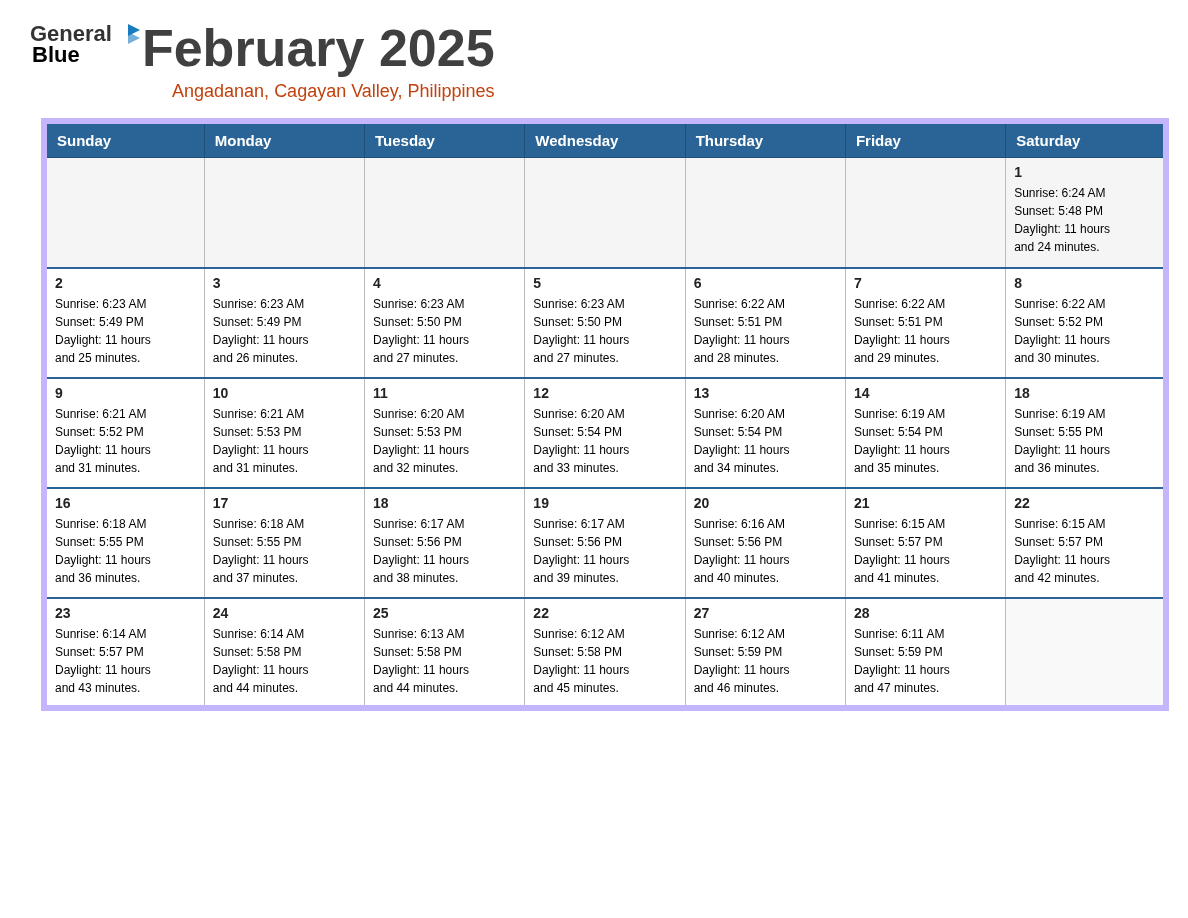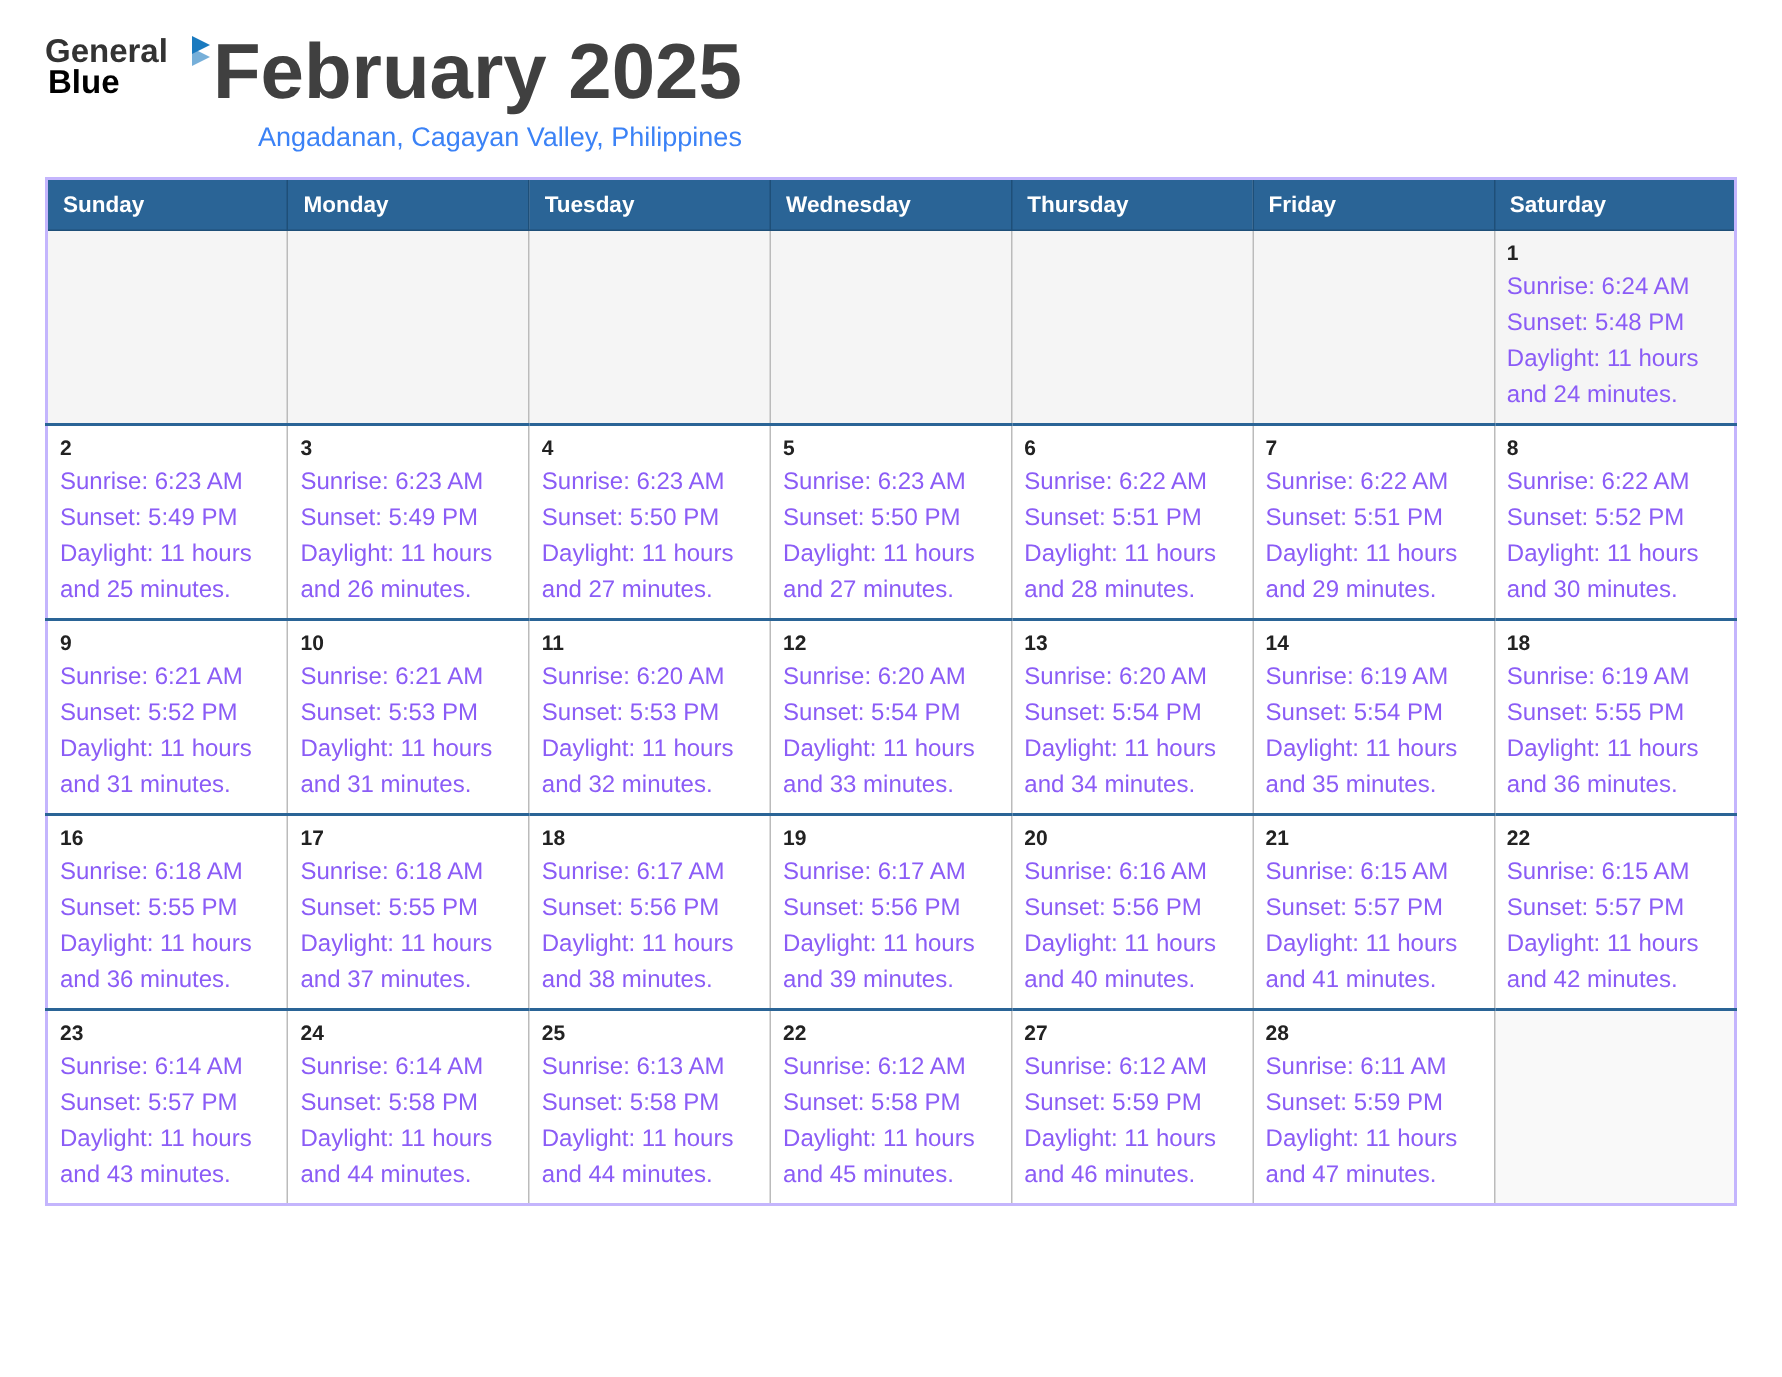--- a/index.html
+++ b/index.html
@@ -35,27 +35,28 @@
       text-align: right;
     }
     .month-title {
       font-size: 52px;
       font-weight: bold;
       color: #404040;
       line-height: 1.1;
     }
     .location-title {
       font-size: 18px;
-      color: #3b82f6;
+      color: #c2410c;
       margin-top: 4px;
     }
     .calendar {
       width: 100%;
       border-collapse: collapse;
-      border: 2px solid #c4b5fd;
+      border: 6px solid #c4b5fd;
+      margin-left: 11px;
     }
     .calendar th {
       background-color: #2a6496;
       color: #fff;
       font-size: 15px;
       font-weight: bold;
       padding: 8px 10px;
       text-align: left;
       border: 1px solid #1e4f78;
     }
@@ -72,22 +73,22 @@
     .calendar tr:first-child td {
       background-color: #f5f5f5;
     }
     .day-number {
       font-size: 14px;
       font-weight: bold;
       margin-bottom: 4px;
       display: block;
     }
     .day-info {
-      font-size: 16px;
-      color: #8b5cf6;
+      font-size: 12px;
+      color: #000000;
       line-height: 1.5;
     }
     .empty-cell {
       background-color: #f9f9f9;
     }
     .row-separator td {
       border-top: 2px solid #2a6496;
     }
   </style>
 </head>

